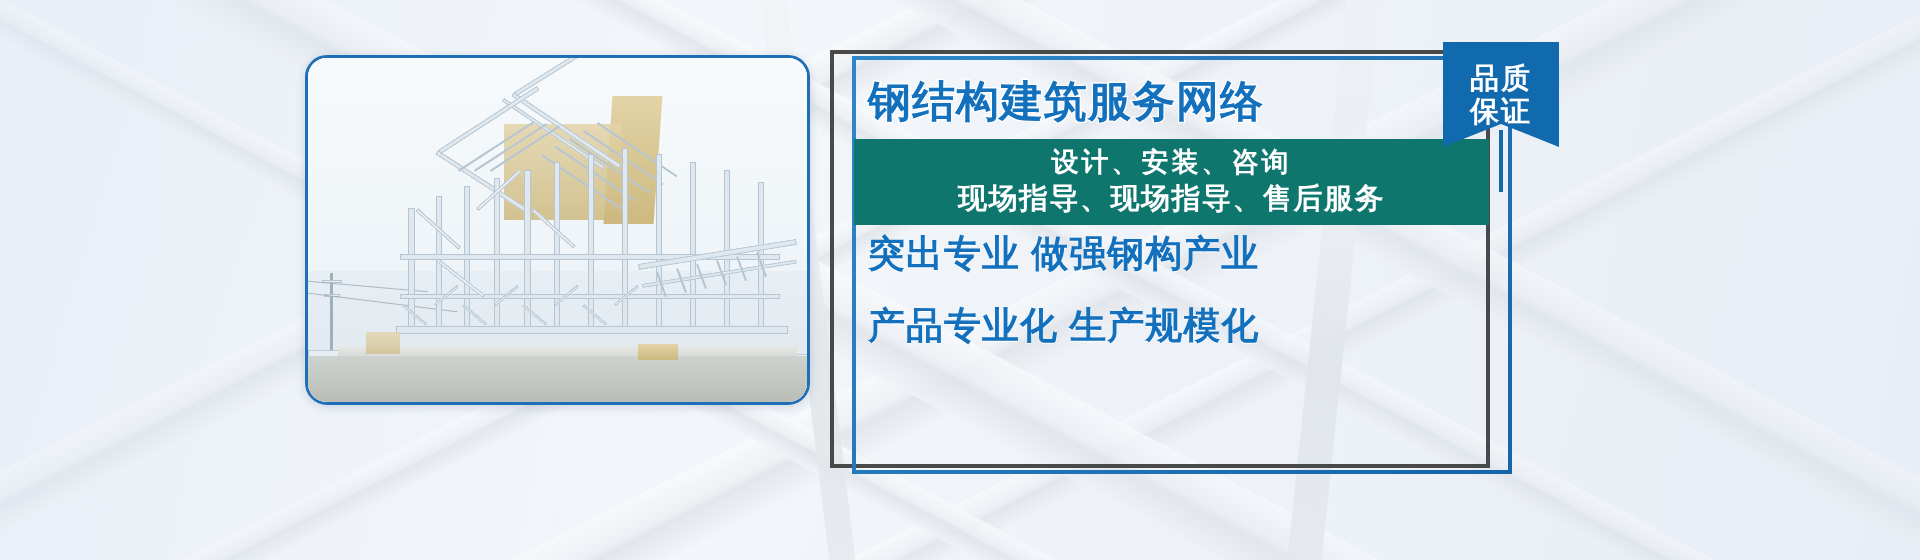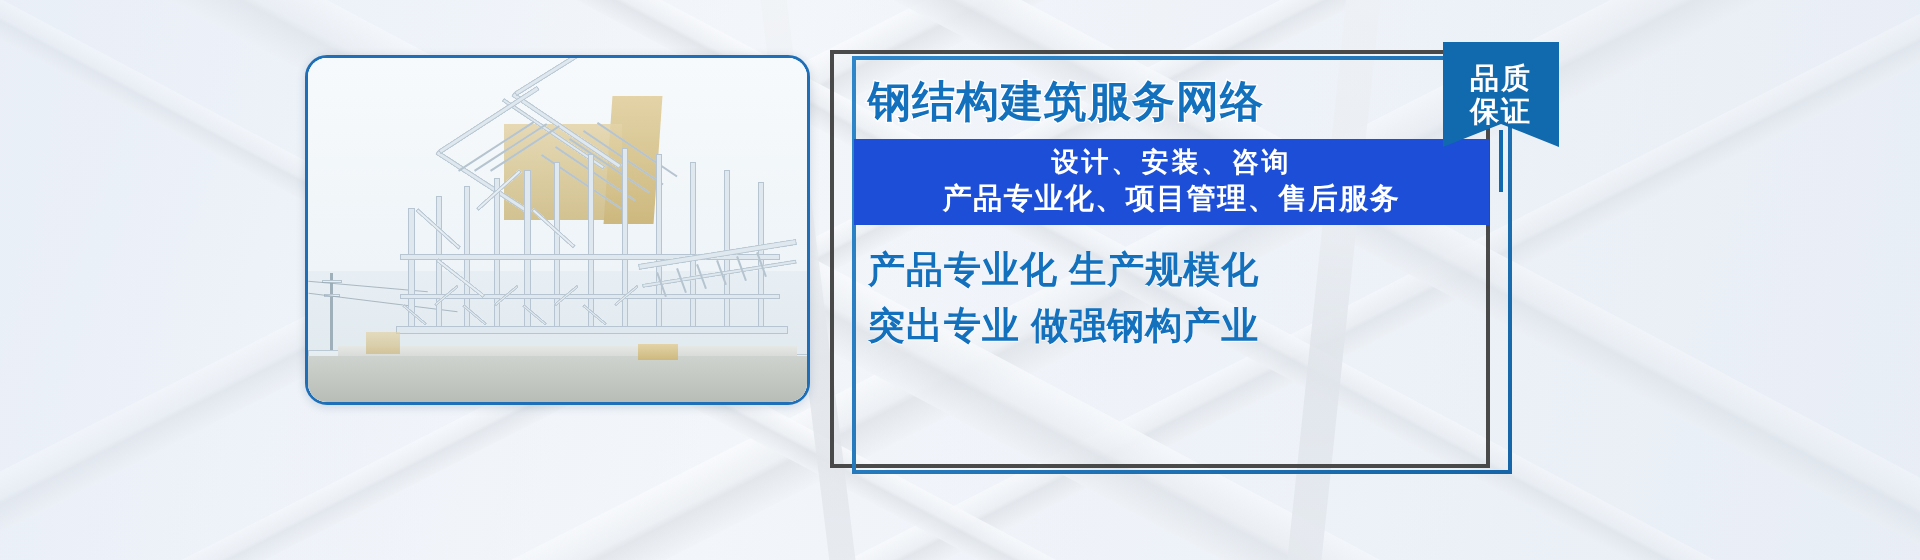--- a/index.html
+++ b/index.html
@@ -58,21 +58,21 @@
     letter-spacing:4px;text-align:left;margin-left:14px;
     -webkit-text-stroke:3px #ffffff; paint-order:stroke fill;
     text-shadow:0 2px 0 rgba(255,255,255,.85);
   }
   .subhead{
     font-size:43px;line-height:1.1;font-weight:bold;color:#1270bd;
     letter-spacing:1px;margin-left:14px;margin-top:10px;
     -webkit-text-stroke:2.5px #ffffff; paint-order:stroke fill;
   }
   .redbox{
-    margin-top:14px;background:#1d4ed8;width:635px;padding:7px 0 9px;
+    margin-top:14px;background:#0f766e;width:635px;padding:7px 0 9px;
     text-align:center;color:#ffffff;
   }
   .redbox .l1{font-size:27px;font-weight:bold;letter-spacing:3px;line-height:1.25;}
   .redbox .l2{font-size:29px;font-weight:bold;letter-spacing:1.5px;line-height:1.25;}
 
   .slogan{
     margin-top:18px;margin-left:14px;font-size:37px;font-weight:bold;
     color:#1270bd;letter-spacing:1px;line-height:1.45;
     text-shadow:0 1px 0 rgba(255,255,255,.9);
   }
@@ -195,25 +195,25 @@
 <div class="panel">
   <div class="frame-shadow"></div>
   <div class="frame-blue"></div>
 
   <div class="content">
 
     <div class="subhead">钢结构建筑服务网络</div>
 
     <div class="redbox">
       <div class="l1">设计、安装、咨询</div>
-      <div class="l2">产品专业化、项目管理、售后服务</div>
+      <div class="l2">现场指导、现场指导、售后服务</div>
     </div>
 
+    <div class="slogan" style="margin-top:2px;">突出专业  做强钢构产业</div>
     <div class="slogan">产品专业化  生产规模化</div>
-    <div class="slogan" style="margin-top:2px;">突出专业  做强钢构产业</div>
   </div>
 </div>
 
 <div class="ribbon-tail"></div>
 <div class="ribbon">
   <span>品质</span>
   <span>保证</span>
 </div>
 
 </body></html>

